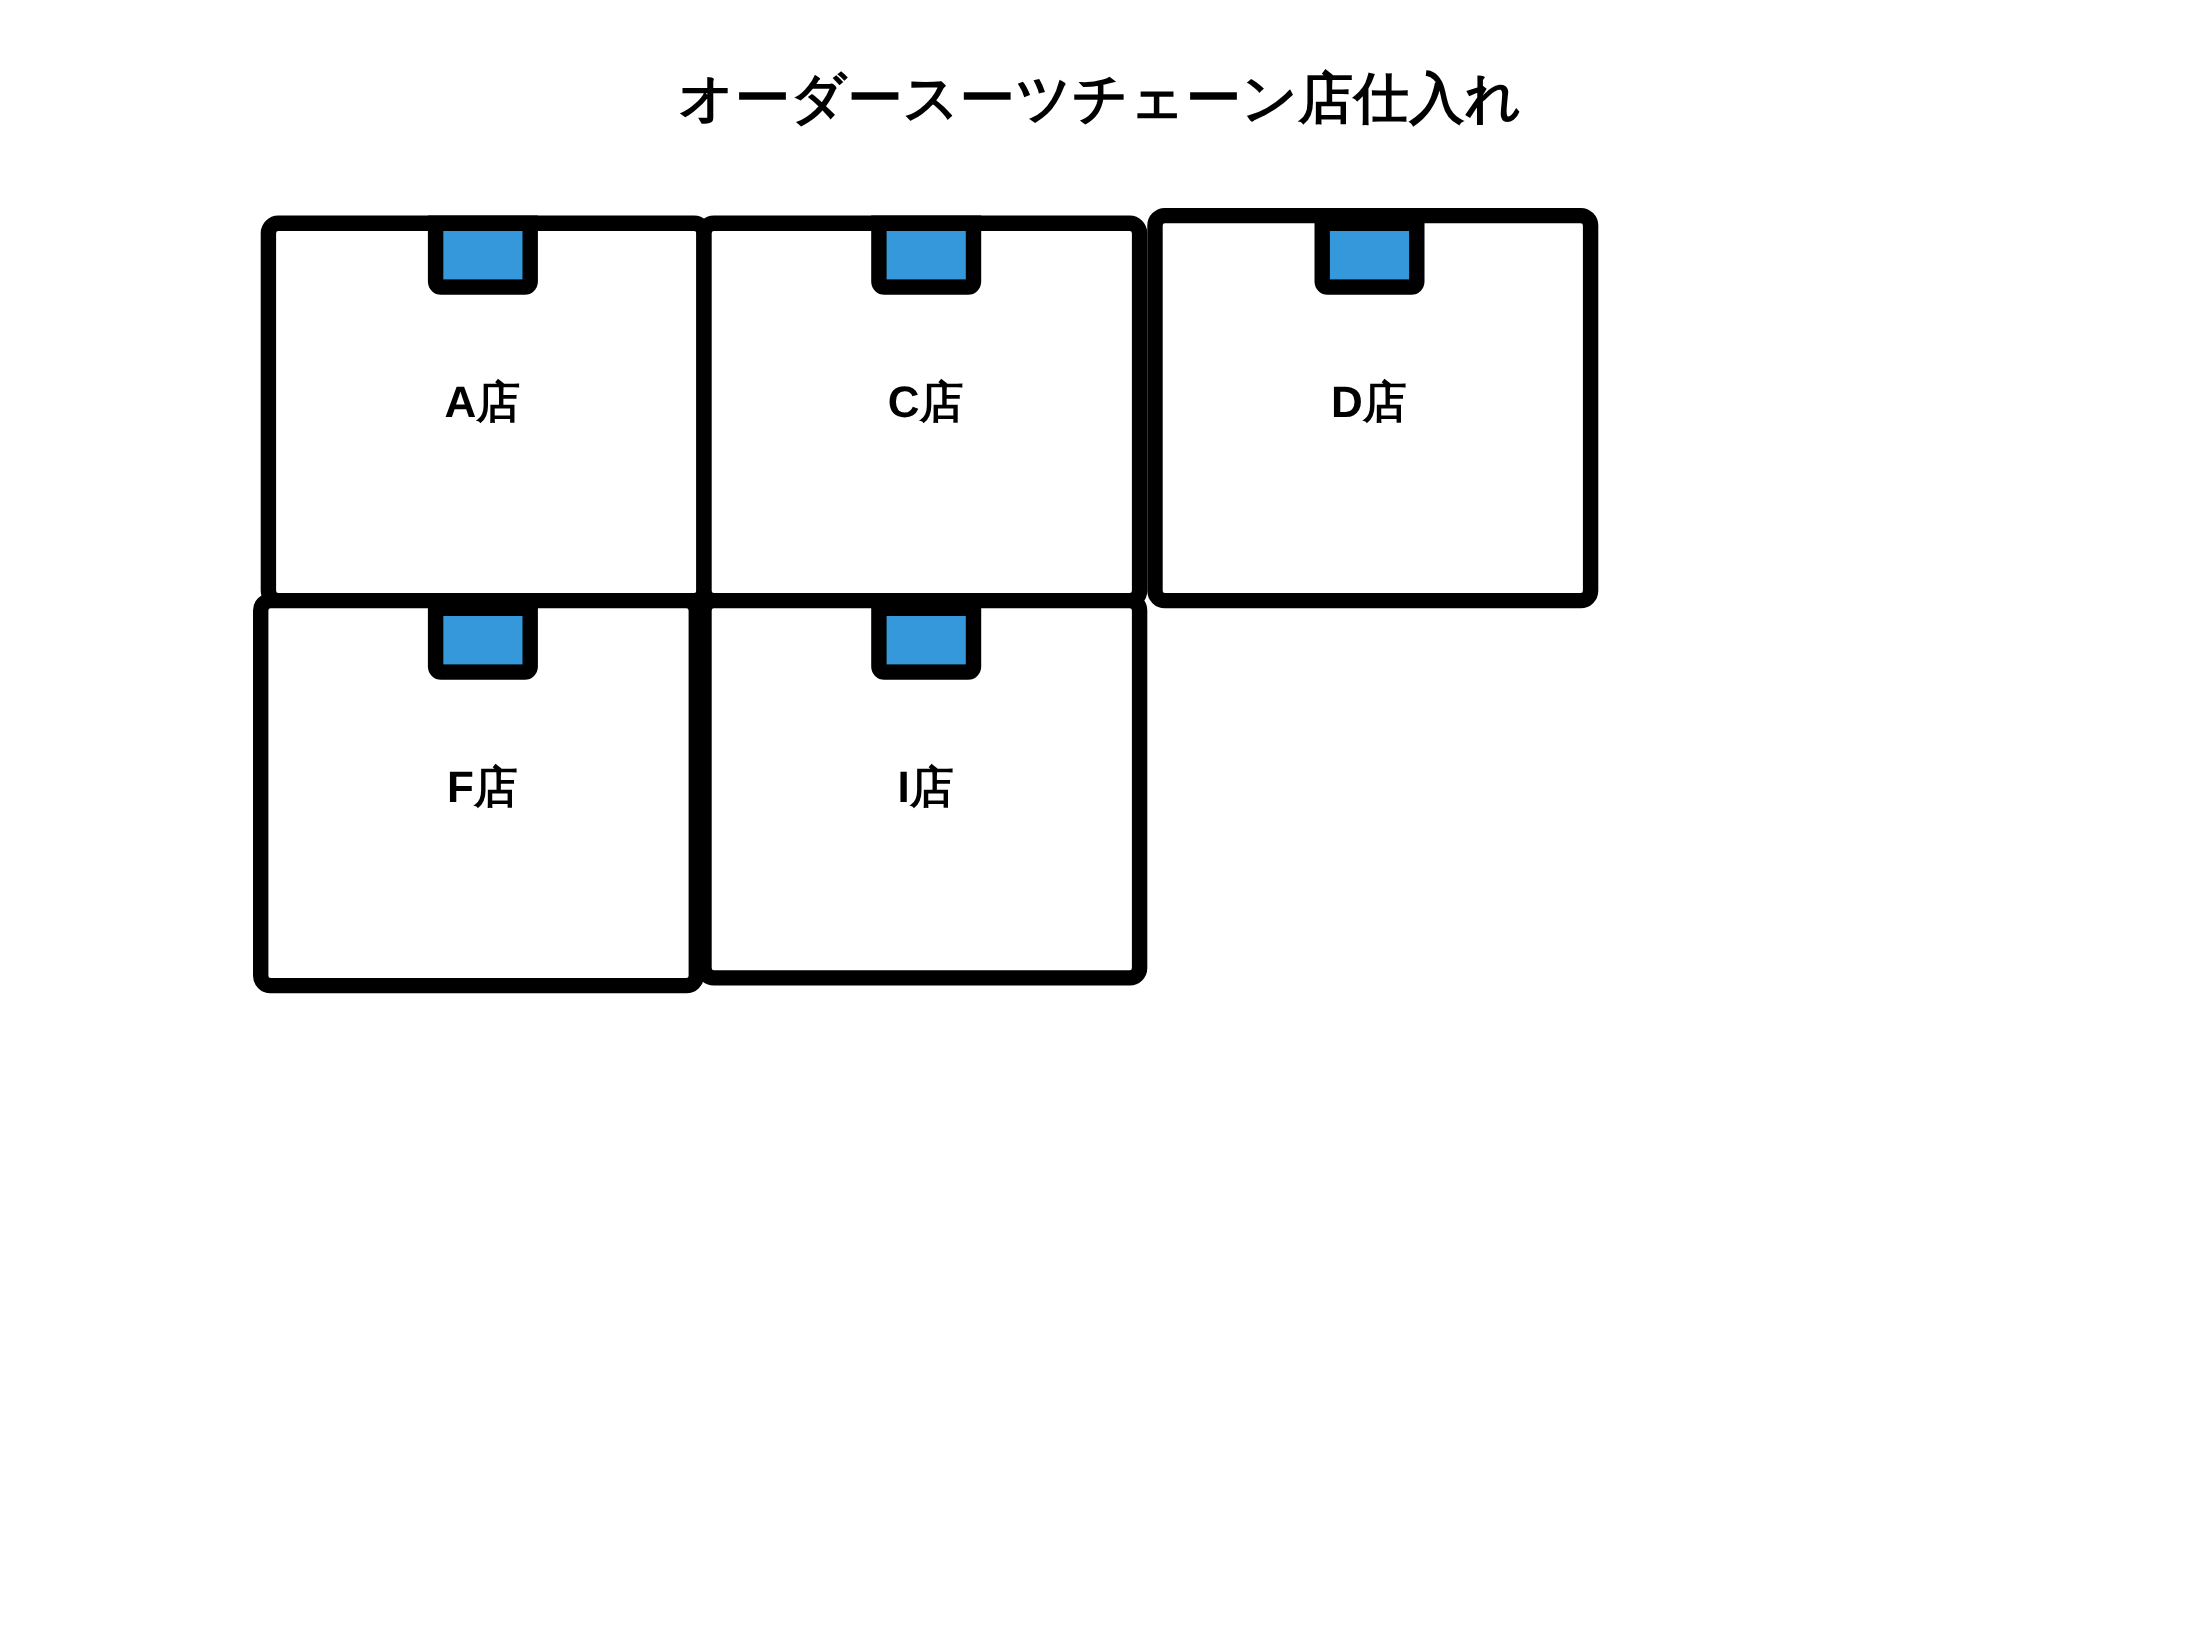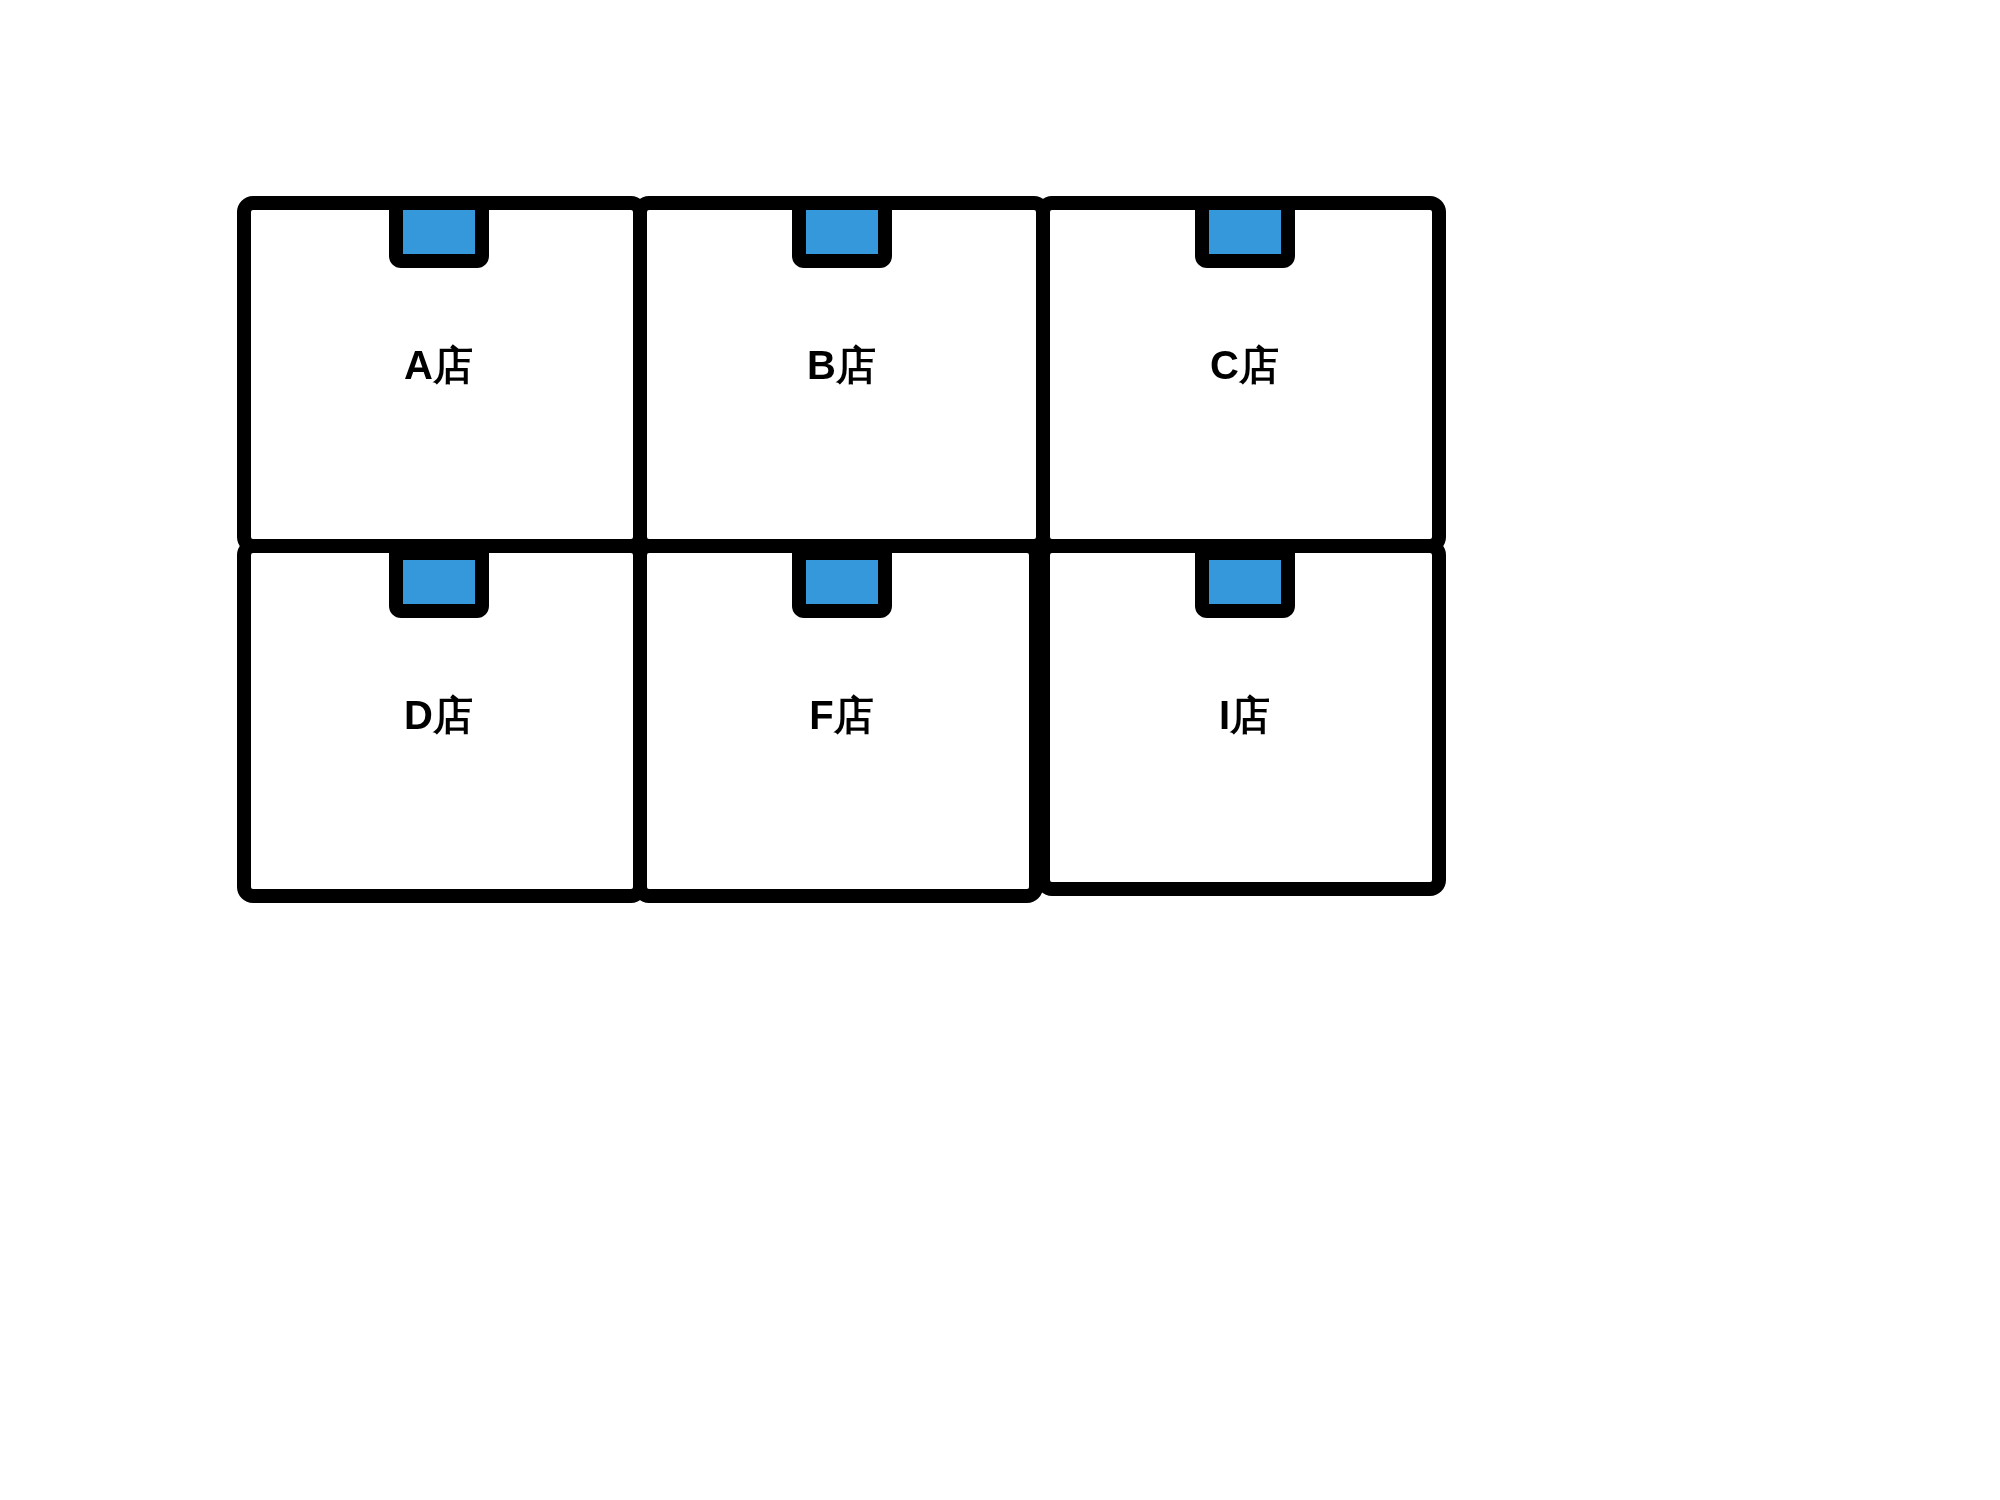--- a/index.html
+++ b/index.html
@@ -104,38 +104,32 @@
     color: #000000;
     z-index: 4;
     white-space: nowrap;
   }
 </style>
 </head>
 <body>
 
 <div id="canvas">
 
+  <div id="diagram-title">オーダースーツチェーン店仕入れ</div>
 
   <div id="box-grid">
 
     <div class="box-cell row-1 col-1">
       <div class="box-outline"></div>
       <div class="box-tab">
         <div class="box-tab-inner"></div>
       </div>
       <div class="box-label">A店</div>
     </div>
 
-    <div class="box-cell row-1 col-2">
-      <div class="box-outline"></div>
-      <div class="box-tab">
-        <div class="box-tab-inner"></div>
-      </div>
-      <div class="box-label">B店</div>
-    </div>
 
     <div class="box-cell row-1 col-3">
       <div class="box-outline"></div>
       <div class="box-tab">
         <div class="box-tab-inner"></div>
       </div>
       <div class="box-label">C店</div>
     </div>
 
     <div class="box-cell row-2 col-1">

